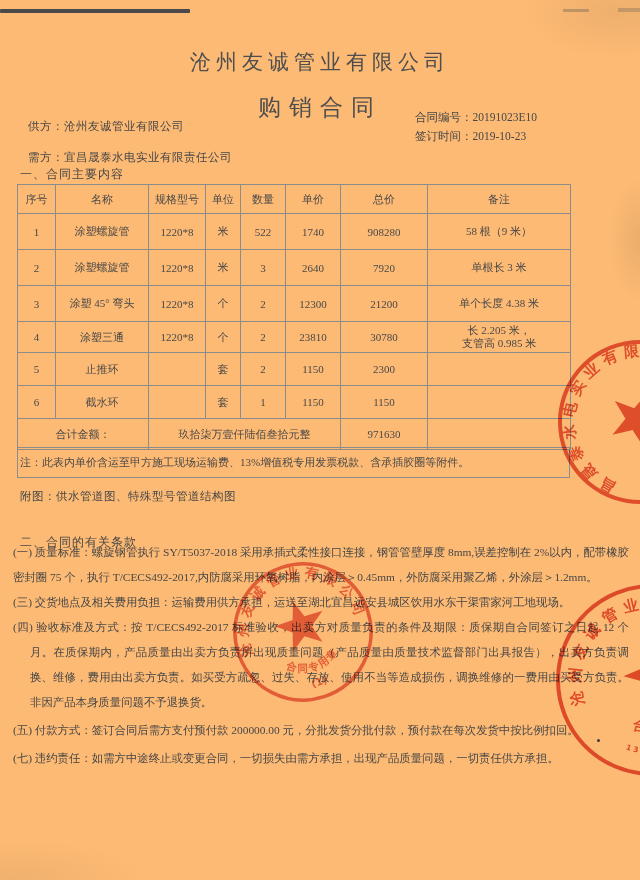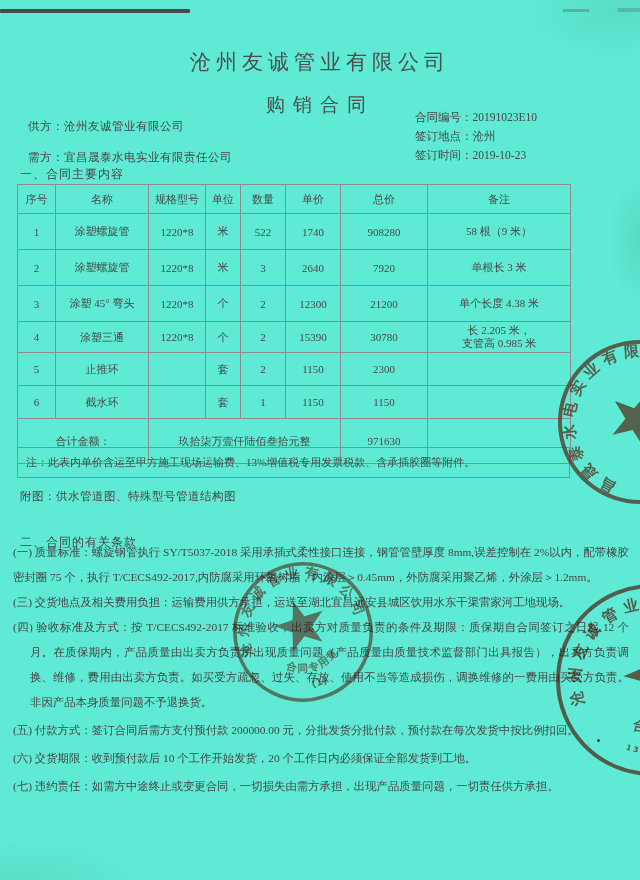--- a/index.html
+++ b/index.html
@@ -1,60 +1,60 @@
 <!DOCTYPE html>
 <html><head>
 <meta charset="utf-8">
 <style>
   * { margin:0; padding:0; box-sizing:border-box; }
   html,body { background:#e8e8e8; }
   .page {
     position:relative; width:640px; height:880px; margin:0 auto;
-    background:#5eead4; overflow:hidden;
+    background:#fdba74; overflow:hidden;
     font-family:"Liberation Serif","DejaVu Serif",serif;
     color:#454545;
   }
   
   .scan-strip { position:absolute; left:0; top:9px; width:190px; height:4px; background:#4a4a4a; border-radius:1px; }
   .scan-tick1 { position:absolute; left:563px; top:9px; width:26px; height:3px; background:rgba(90,90,90,.35); }
   .scan-tick2 { position:absolute; left:618px; top:8px; width:22px; height:4px; background:rgba(90,90,90,.28); }
   .smudge { position:absolute; pointer-events:none; }
   .smudge.tr { right:0; top:0; width:120px; height:60px; background:radial-gradient(ellipse at 80% 20%, rgba(0,0,0,.06), transparent 70%); }
   .smudge.rm { right:0; top:180px; width:30px; height:120px; background:radial-gradient(ellipse at 100% 50%, rgba(0,0,0,.07), transparent 75%); }
   .smudge.bl { left:0; bottom:0; width:140px; height:40px; background:radial-gradient(ellipse at 10% 100%, rgba(0,0,0,.05), transparent 75%); }
 
   .doc-head { position:absolute; top:48px; left:0; width:100%; text-align:center; color:#4e4e4e; }
   .company-title { font-size:21px; font-weight:500; letter-spacing:5px; }
-  .doc-title { font-size:19px; font-weight:500; letter-spacing:8px; margin-top:16px; }
+  .doc-title { font-size:23px; font-weight:500; letter-spacing:8px; margin-top:16px; }
 
   .line { position:absolute; font-size:11.5px; color:#474747; letter-spacing:.5px; white-space:nowrap; }
   .supplier-line { left:28px; top:119px; }
   .buyer-line { left:28px; top:150px; }
   .meta { position:absolute; left:415px; top:108px; font-size:11.5px; line-height:19px; color:#474747; }
   .meta div { white-space:nowrap; }
   .sec-title { position:absolute; font-size:12px; color:#454545; font-weight:600; letter-spacing:1px; }
   .sec1 { left:20px; top:166px; font-weight:500;}
   .sec2 { left:20px; top:534px; font-weight:500;}
 
   table.items { position:absolute; left:17px; top:184px; width:553px; border-collapse:collapse; table-layout:fixed;border-radius:9px; }
   table.items th, table.items td {
     border:1px solid #8c8c8c; text-align:center; vertical-align:middle;
     font-size:11px; font-weight:normal; color:#484848; padding:1px 2px; overflow:hidden;
   }
   table.items thead tr { height:29px; }
   tr.r0,tr.r1,tr.r2 { height:36px; }
   tr.r3 { height:31px; }
   tr.r4,tr.r5 { height:33px; }
-  tr.total-row { height:45px; }
+  tr.total-row { height:31px; }
   td.remark { white-space:pre-line; line-height:13px; }
 
   .note-box {
     position:absolute; left:17px; top:447px; width:553px; height:31px;
     border:1px solid #8c8c8c; display:flex; align-items:center;
-    font-size:11px; color:#484848; padding-left:8px; white-space:nowrap;
+    font-size:11px; color:#484848; padding-left:2px; white-space:nowrap;
   }
   .attachment-line { left:20px; top:489px; }
 
   .clauses { position:absolute; left:13px; top:540px; width:616px; font-size:11.4px; line-height:25px; color:#464646; text-align:justify; }
   .clause { margin:0; }
   .clause.hang { padding-left:17px; text-indent:-17px; }
   .clause.gap { margin-top:3px; }
 
   
   .stamp { position:absolute; pointer-events:none; mix-blend-mode:multiply; opacity:.82; }
@@ -83,21 +83,20 @@
 
   <div class="line buyer-line">
     <span>需方：</span><span>宜昌晟泰水电实业有限责任公司</span>
   </div>
   <div class="line supplier-line">
     <span>供方：</span><span>沧州友诚管业有限公司</span>
   </div>
 
   <div class="meta">
     <div><span>合同编号：</span><span>20191023E10</span></div>
-    <div><span>签订地点：</span><span>沧州</span></div>
     <div><span>签订时间：</span><span>2019-10-23</span></div>
   </div>
 
   <div class="sec-title sec1">一、合同主要内容</div>
 
   <table class="items">
     <colgroup>
       <col style="width:38px">
         <col style="width:93px">
         <col style="width:57px">
@@ -149,21 +148,21 @@
         <td>12300</td>
         <td>21200</td>
         <td class="remark">单个长度 4.38 米</td>
       </tr>
       <tr class="r3">
         <td>4</td>
         <td>涂塑三通</td>
         <td>1220*8</td>
         <td>个</td>
         <td>2</td>
-        <td>15390</td>
+        <td>23810</td>
         <td>30780</td>
         <td class="remark">长 2.205 米，
 支管高 0.985 米</td>
       </tr>
       <tr class="r4">
         <td>5</td>
         <td>止推环</td>
         <td></td>
         <td>套</td>
         <td>2</td>
@@ -194,21 +193,20 @@
 
   <div class="line attachment-line">附图：供水管道图、特殊型号管道结构图</div>
 
   <div class="sec-title sec2">二、合同的有关条款</div>
 
   <div class="clauses">
     <p class="clause">(一) 质量标准：螺旋钢管执行 SY/T5037-2018 采用承插式柔性接口连接，钢管管壁厚度 8mm,误差控制在 2%以内，配带橡胶密封圈 75 个，执行 T/CECS492-2017,内防腐采用环氧树脂，内涂层＞0.45mm，外防腐采用聚乙烯，外涂层＞1.2mm。</p>
     <p class="clause">(三) 交货地点及相关费用负担：运输费用供方承担，运送至湖北宜昌远安县城区饮用水东干渠雷家河工地现场。</p>
     <p class="clause hang">(四) 验收标准及方式：按 T/CECS492-2017 标准验收，出卖方对质量负责的条件及期限：质保期自合同签订之日起 12 个月。在质保期内，产品质量由出卖方负责所出现质量问题（产品质量由质量技术监督部门出具报告），出卖方负责调换、维修，费用由出卖方负责。如买受方疏忽、过失、存放、使用不当等造成损伤，调换维修的一费用由买受方负责。非因产品本身质量问题不予退换货。</p>
     <p class="clause gap">(五) 付款方式：签订合同后需方支付预付款 200000.00 元，分批发货分批付款，预付款在每次发货中按比例扣回。</p>
-    <p class="clause gap">(六) 交货期限：收到预付款后 10 个工作开始发货，20 个工作日内必须保证全部发货到工地。</p>
     <p class="clause gap">(七) 违约责任：如需方中途终止或变更合同，一切损失由需方承担，出现产品质量问题，一切责任供方承担。</p>
   </div>
 
   <svg class="stamp stamp-buyer" width="220" height="220" viewBox="-110 -110 220 220">
     <defs>
       <path id="arcOrg1" d="M -62.0,22.6 A 66 66 0 1 1 62.0,22.6" fill="none"></path>
       <path id="arcType1" d="M -32.1,38.3 A 50 50 0 0 0 32.1,38.3" fill="none"></path>
     </defs>
     <circle cx="0" cy="0" r="80" fill="none" stroke="#d94a3a" stroke-width="4"></circle>
     <polygon transform="translate(0,-4) scale(0.72)" fill="#d94a3a" points="0,-40 9.4,-12.9 38,-12.4 15.2,4.9 23.5,32.4 0,16 -23.5,32.4 -15.2,4.9 -38,-12.4 -9.4,-12.9"></polygon>

